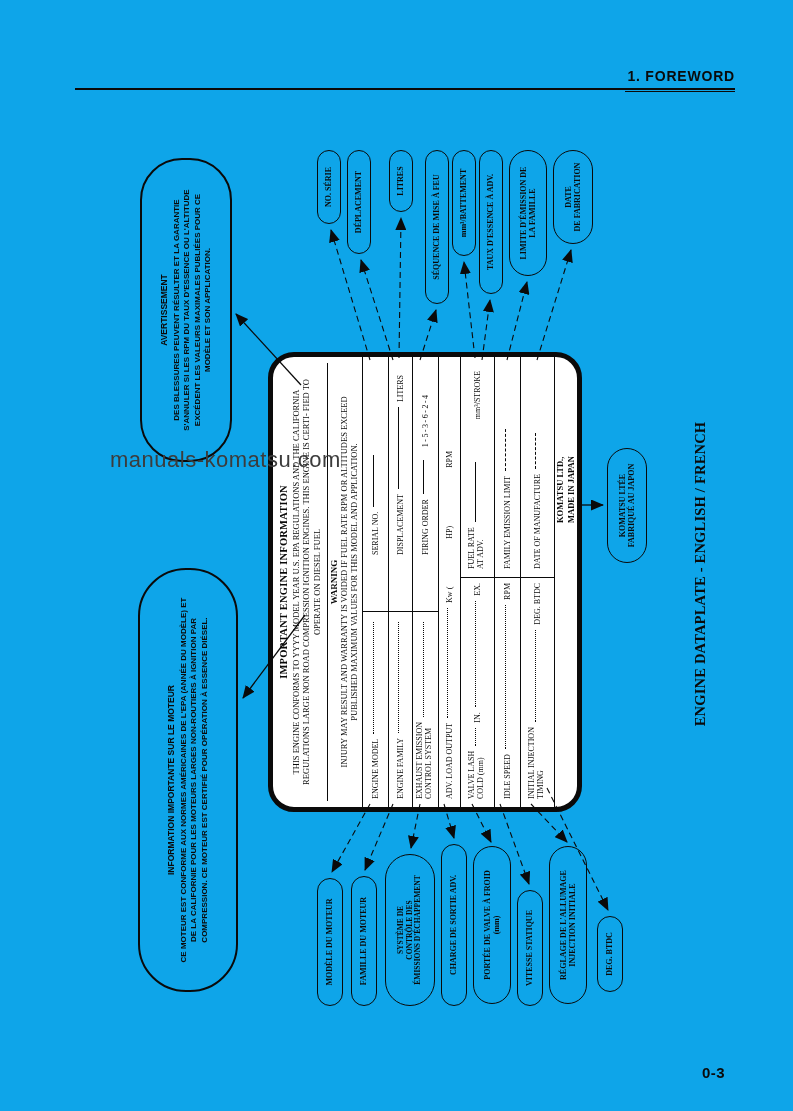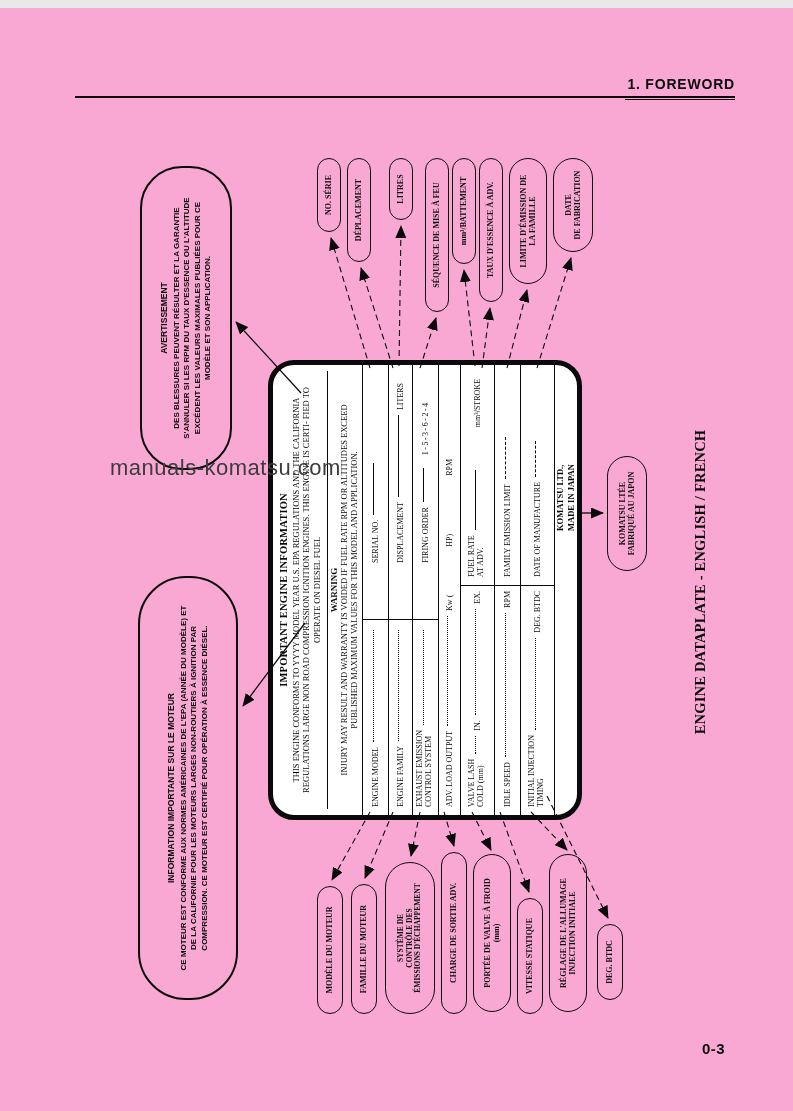--- a/index.html
+++ b/index.html
@@ -1,26 +1,26 @@
 <!DOCTYPE html>
 <html><head>
 <meta charset="utf-8">
 <style>
   * { margin:0; padding:0; box-sizing:border-box; }
   html,body { background:#e8e8e8; }
   body { width:793px; height:1111px; position:relative; margin:0 auto;
          font-family:"Liberation Serif", serif; color:#0a0a0a; }
-  .page { position:absolute; inset:0; background:#f9a8d4; overflow:hidden;margin-top:8px; }
+  .page { position:absolute; inset:0; background:#0ea5e9; overflow:hidden; }
 
   
   .section-header { position:absolute; top:68px; right:58px; font-family:"Liberation Sans",sans-serif;
                     font-weight:bold; font-size:14px; letter-spacing:.8px; }
   .header-rule { position:absolute; top:88px; left:75px; right:58px; border-top:2.5px solid #0a0a0a; }
   .header-rule2 { position:absolute; top:91px; right:58px; width:110px; border-top:1.2px solid #0a0a0a; }
-  .page-number { position:absolute; top:1032px; left:702px; font-family:"Liberation Sans",sans-serif;
+  .page-number { position:absolute; top:1064px; left:702px; font-family:"Liberation Sans",sans-serif;
                  font-weight:bold; font-size:15px; letter-spacing:.5px; }
   .watermark { position:absolute; top:447px; left:110px; z-index:30; font-family:"Liberation Sans",sans-serif;
                font-size:22px; font-weight:500; color:#3c3c3c; letter-spacing:.5px; }
 
   
   .rot-outer { position:absolute; }
   .rot-inner { position:absolute; top:0; left:0; transform-origin:0 0; }
   .fig-outer { left:135px; top:140px; width:540px; height:870px; }
   .fig-inner { width:870px; height:540px; transform:rotate(-90deg) translateX(-870px); }
   .cap-outer { left:684px; top:438px; width:32px; height:272px; }

